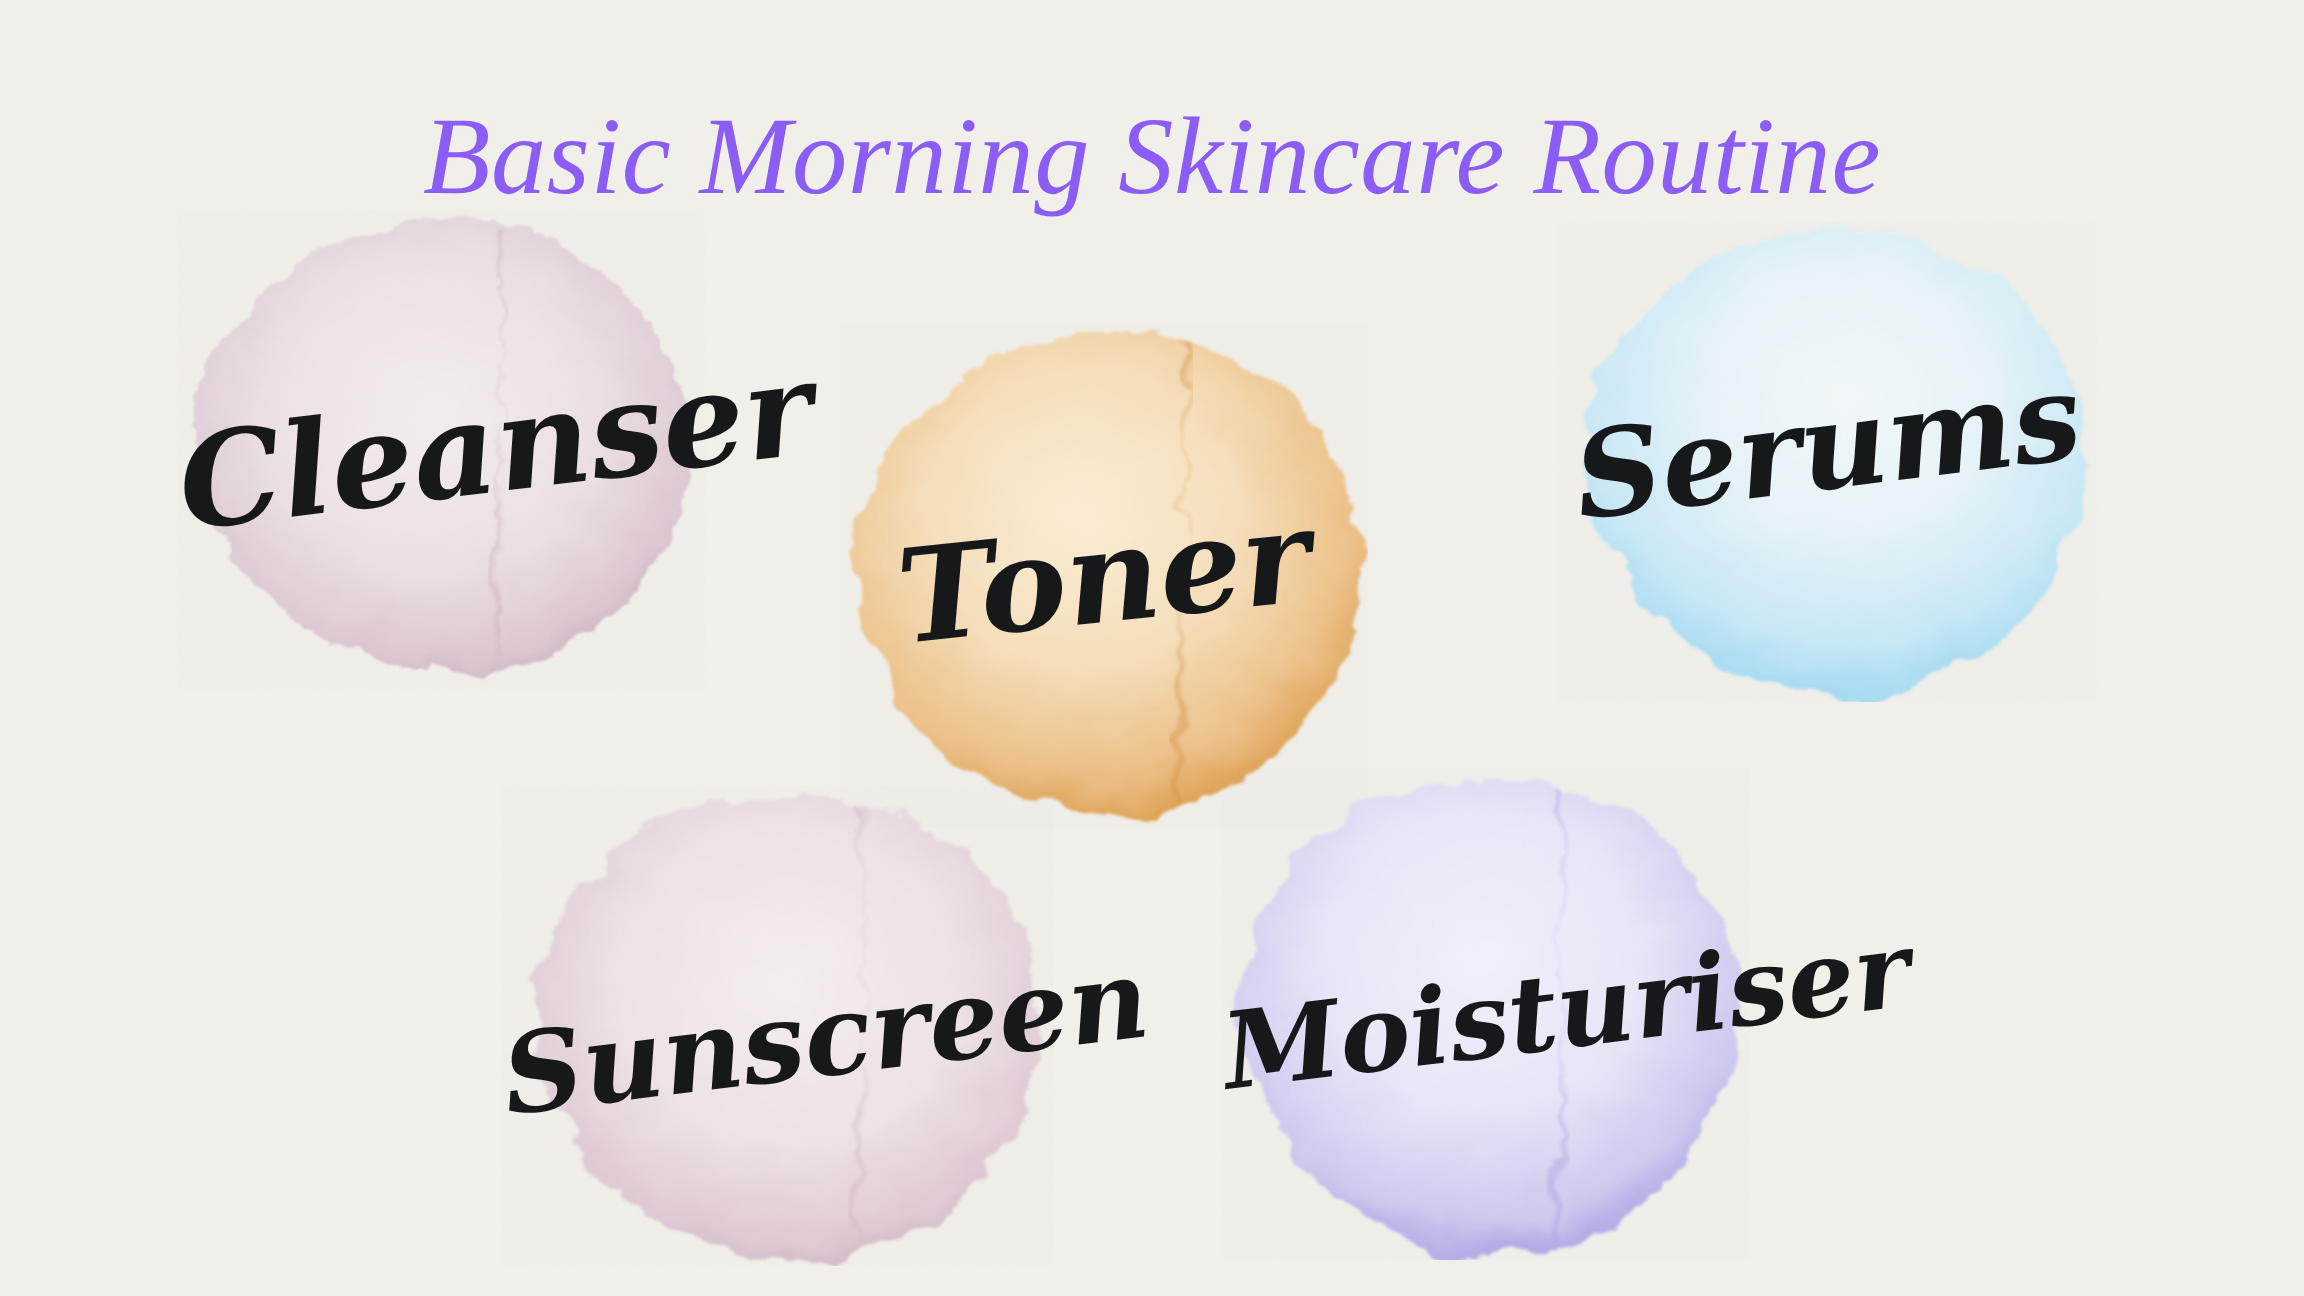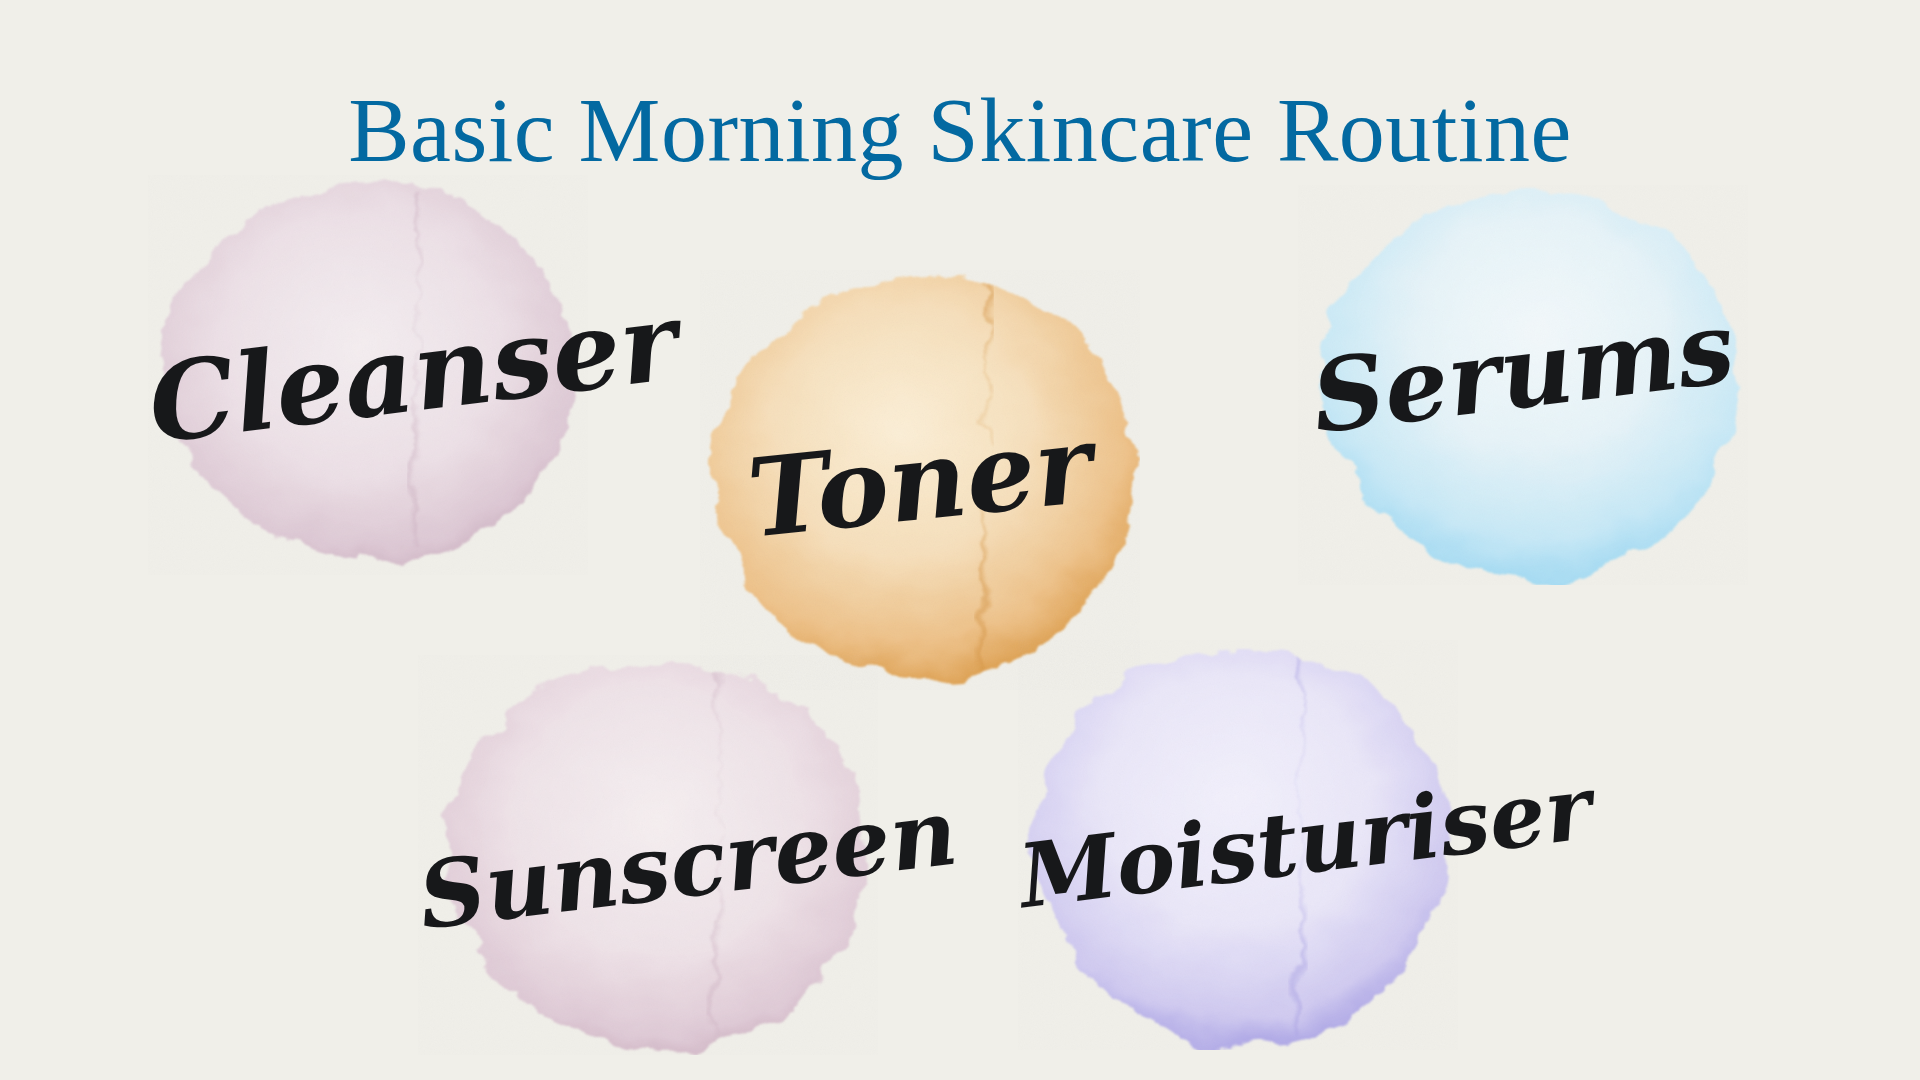--- a/index.html
+++ b/index.html
@@ -169,21 +169,21 @@
         <stop offset="100%" stop-color="#a9a2e4"></stop>
       </radialGradient>
       <linearGradient id="g-moist-seam" x1="0" y1="0" x2="1" y2="0.18">
         <stop offset="0%" stop-color="#a9a2e4" stop-opacity="0"></stop>
         <stop offset="50%" stop-color="#9b93df" stop-opacity="0.7"></stop>
         <stop offset="100%" stop-color="#a9a2e4" stop-opacity="0"></stop>
       </linearGradient>
     </defs>
   </svg>
 
-  <h1 id="page-title" style="color: #0369a1;">Basic Morning Skincare Routine</h1>
+  <h1 id="page-title" style="color: #8b5cf6; font-style: italic;">Basic Morning Skincare Routine</h1>
 
   <div class="blob-card" id="card-cleanser">
     <svg class="blob-svg" viewBox="0 0 440 400" preserveAspectRatio="none">
       <g filter="url(#wc-rough)">
         <path d="M218 10 C300 4 352 38 382 82 C414 128 432 170 424 222
                  C416 276 392 322 344 352 C296 382 236 394 182 380
                  C128 366 78 334 46 288 C14 242 6 190 22 142
                  C38 94 82 52 132 28 C160 14 190 12 218 10 Z" fill="url(#g-cleanser)"></path>
       </g>
       <g filter="url(#wc-rough)" opacity="0.55">

